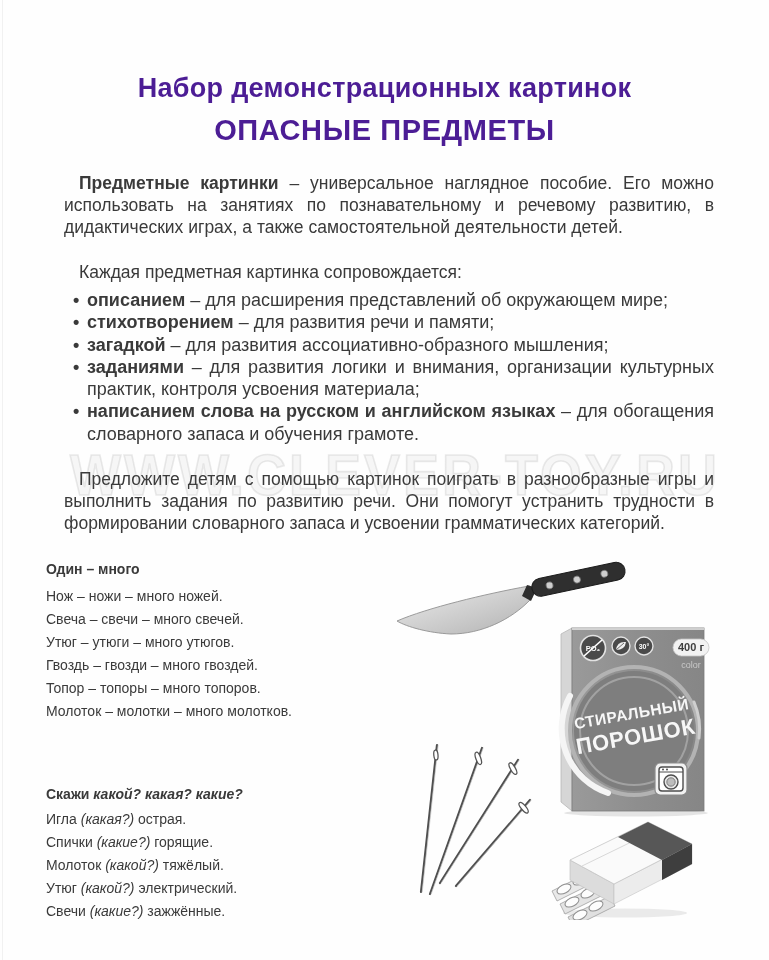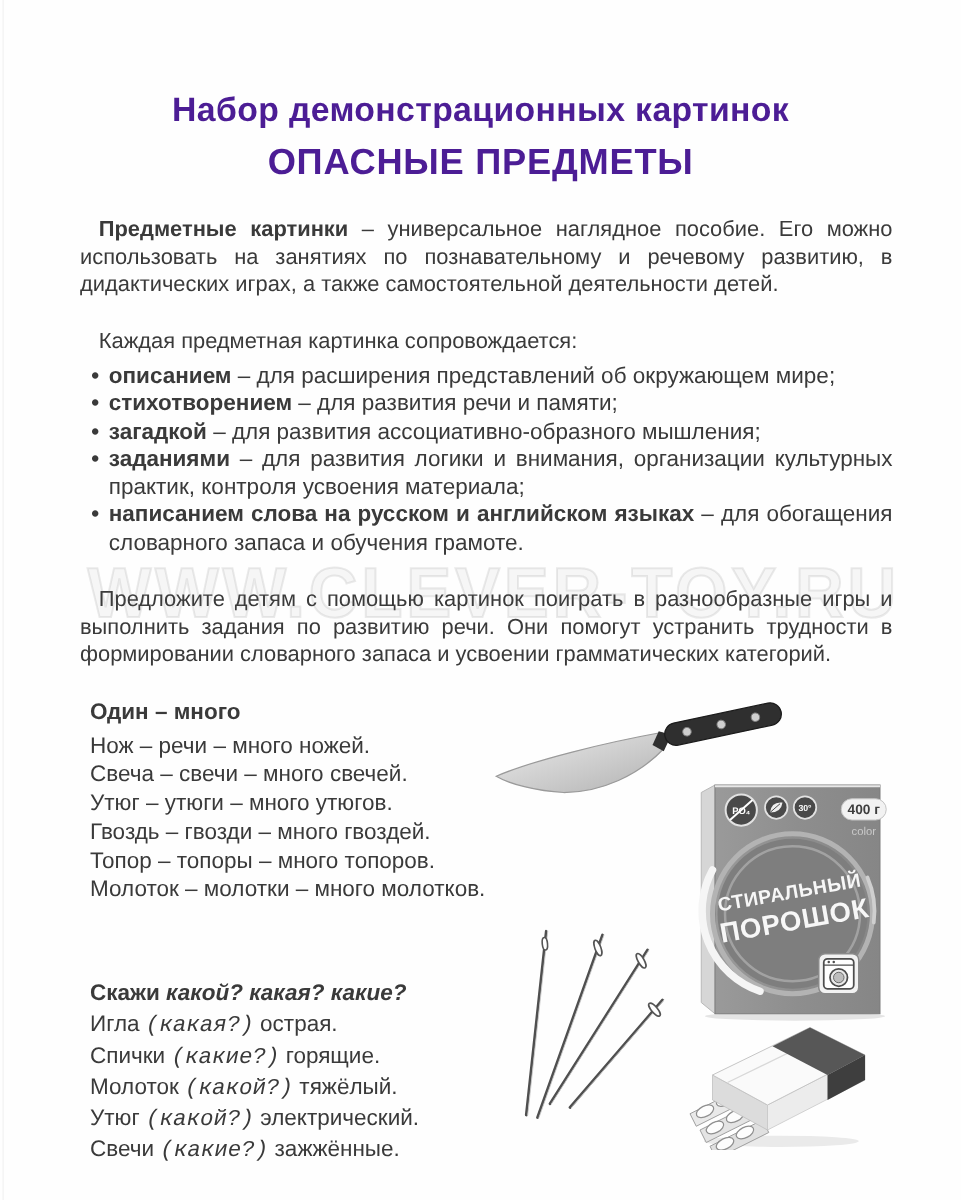--- a/index.html
+++ b/index.html
@@ -12,29 +12,29 @@
   .title .t1{font-size:27px;line-height:32px;letter-spacing:0.3px;}
   .title .t2{font-size:29px;line-height:34px;margin-top:9px;letter-spacing:0.6px;}
   .para{
     position:absolute;left:64px;width:650px;margin:0;
     font-size:17.5px;line-height:21.8px;text-align:justify;text-indent:15px;
   }
   .p1{top:173px;}
   .p2{top:469px;}
   .b{font-weight:bold;}
   .bi{font-weight:bold;font-style:italic;}
-  .it{font-style:italic;font-family:Liberation Mono, monospace;}
+  .it{font-style:italic;}
   .list-intro{position:absolute;left:79px;top:262px;margin:0;font-size:17.5px;}
   .bullets{
     position:absolute;left:64px;top:289px;width:650px;margin:0;padding:0;list-style:none;
     font-size:18px;line-height:22.3px;
   }
   .bullets li{position:relative;padding-left:23px;text-align:justify;}
   .bullets li::before{content:"•";position:absolute;left:9px;top:0;font-weight:bold;}
-  .wordlist{position:absolute;left:72px;font-size:18px;line-height:23px;}
+  .wordlist{position:absolute;left:46px;font-size:14px;line-height:23px;}
   .one-many{top:558px;}
   .say{top:742px;}
   .wordlist .hdr{font-weight:bold;margin-bottom:4px;}
   .say .hdr{margin-bottom:2px;margin-top:41px;}
   .watermark{
     position:absolute;left:70px;top:444px;width:690px;white-space:nowrap;
     font-size:54px;font-weight:bold;letter-spacing:3px;z-index:6;pointer-events:none;
     color:rgba(90,90,90,0.05);
     -webkit-text-stroke:1.6px rgba(110,110,110,0.14);
     transform:scaleY(1.05);
@@ -68,21 +68,21 @@
     <li><span class="b">заданиями</span><span> – для развития логики и внимания, организации культурных практик, контроля усвоения материала;</span></li>
     <li><span class="b">написанием слова на русском и английском языках</span><span> – для обогащения словарного запаса и обучения грамоте.</span></li>
   </ul>
 
   <div class="watermark">WWW.CLEVER-TOY.RU</div>
 
   <p class="para p2">Предложите детям с помощью картинок поиграть в разнообразные игры и выполнить задания по развитию речи. Они помогут устранить трудности в формировании словарного запаса и усвоении грамматических категорий.</p>
 
   <div class="wordlist one-many">
     <div class="hdr">Один – много</div>
-    <div>Нож – речи – много ножей.</div>
+    <div>Нож – ножи – много ножей.</div>
     <div>Свеча – свечи – много свечей.</div>
     <div>Утюг – утюги – много утюгов.</div>
     <div>Гвоздь – гвозди – много гвоздей.</div>
     <div>Топор – топоры – много топоров.</div>
     <div>Молоток – молотки – много молотков.</div>
   </div>
 
   <div class="wordlist say">
     <div class="hdr"><span class="b">Скажи</span> <span class="bi">какой? какая? какие?</span></div>
     <div><span>Игла </span><span class="it">(какая?)</span><span> острая.</span></div>

